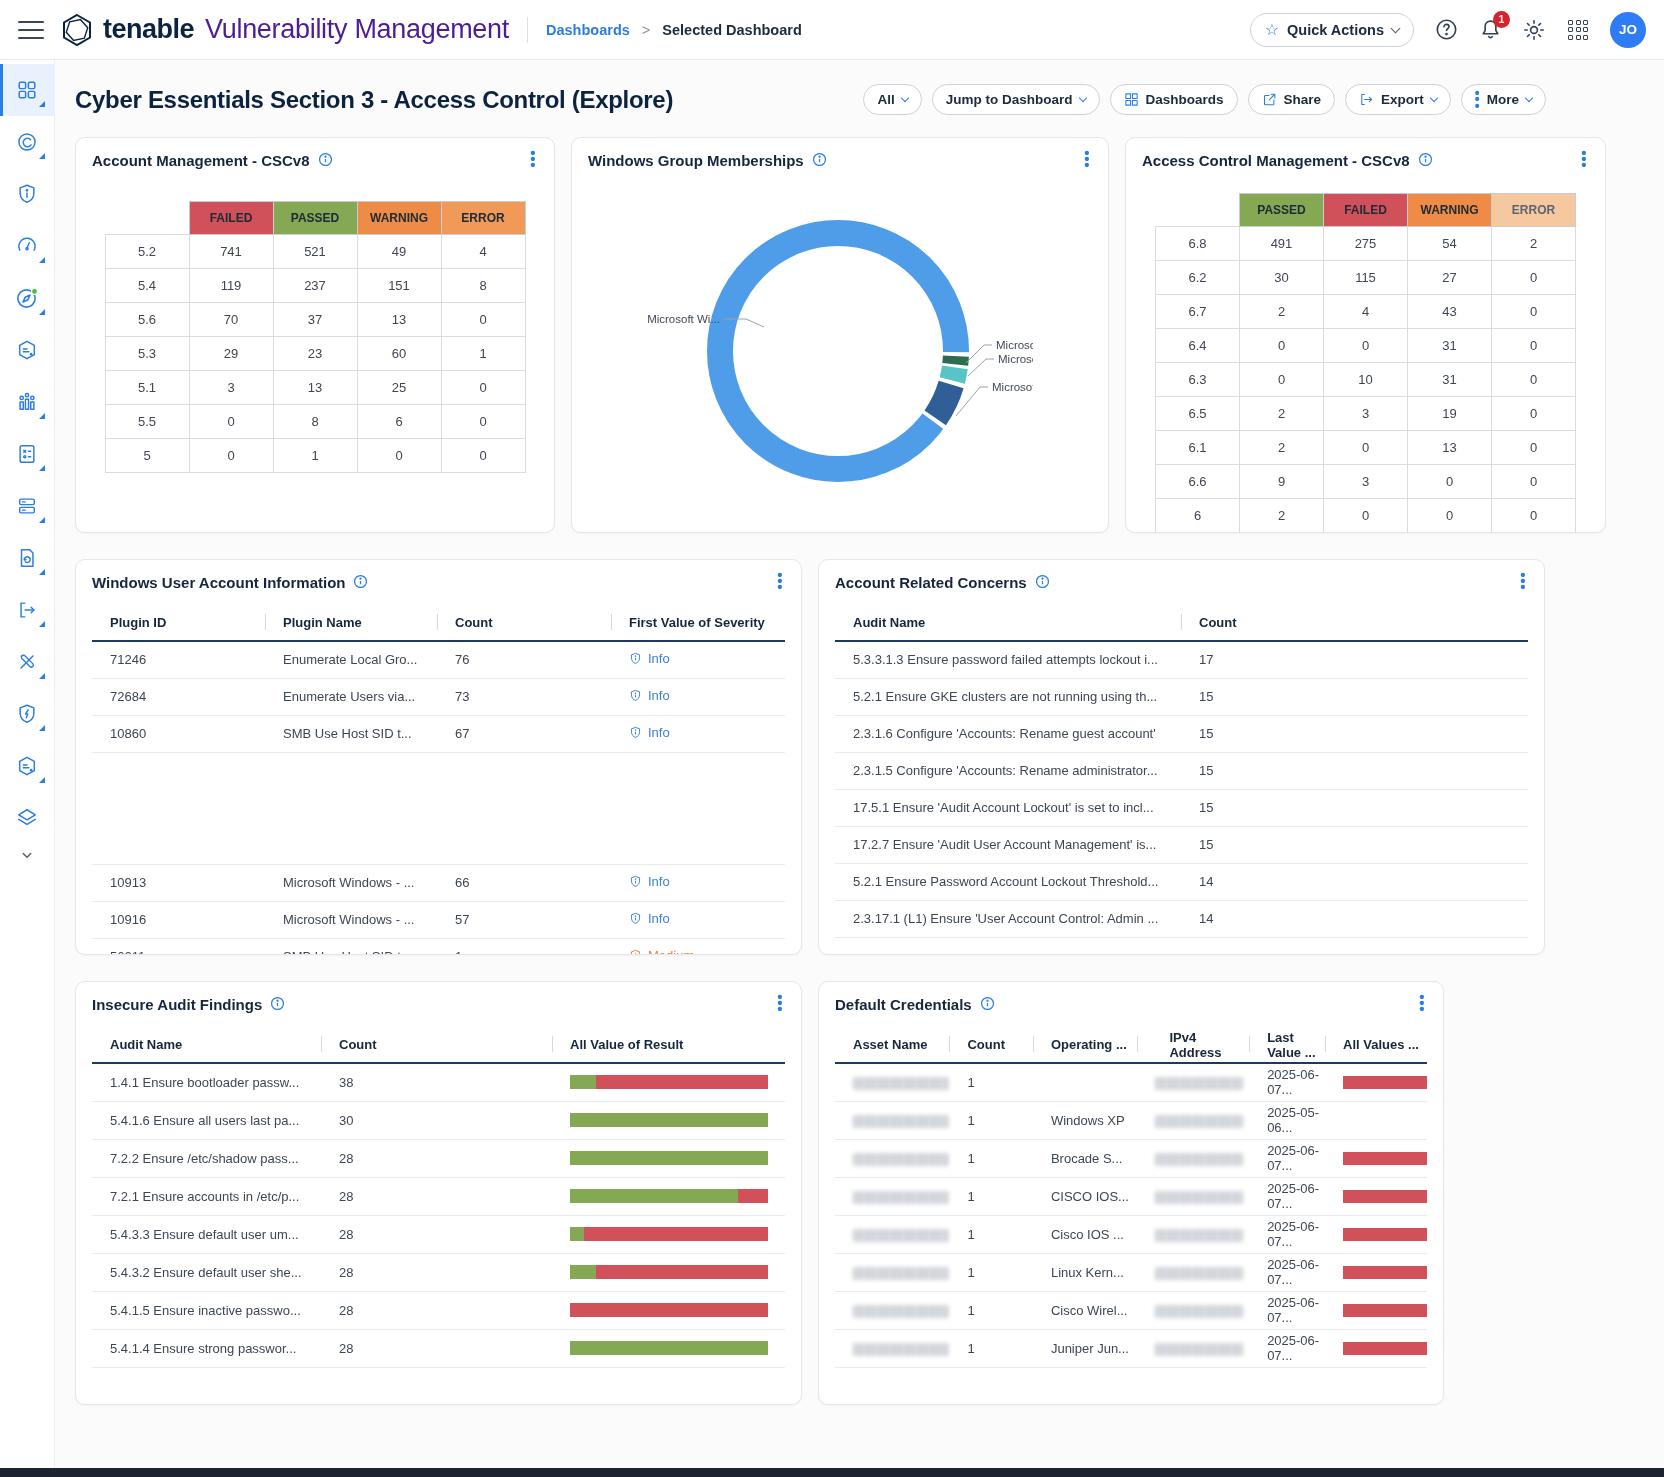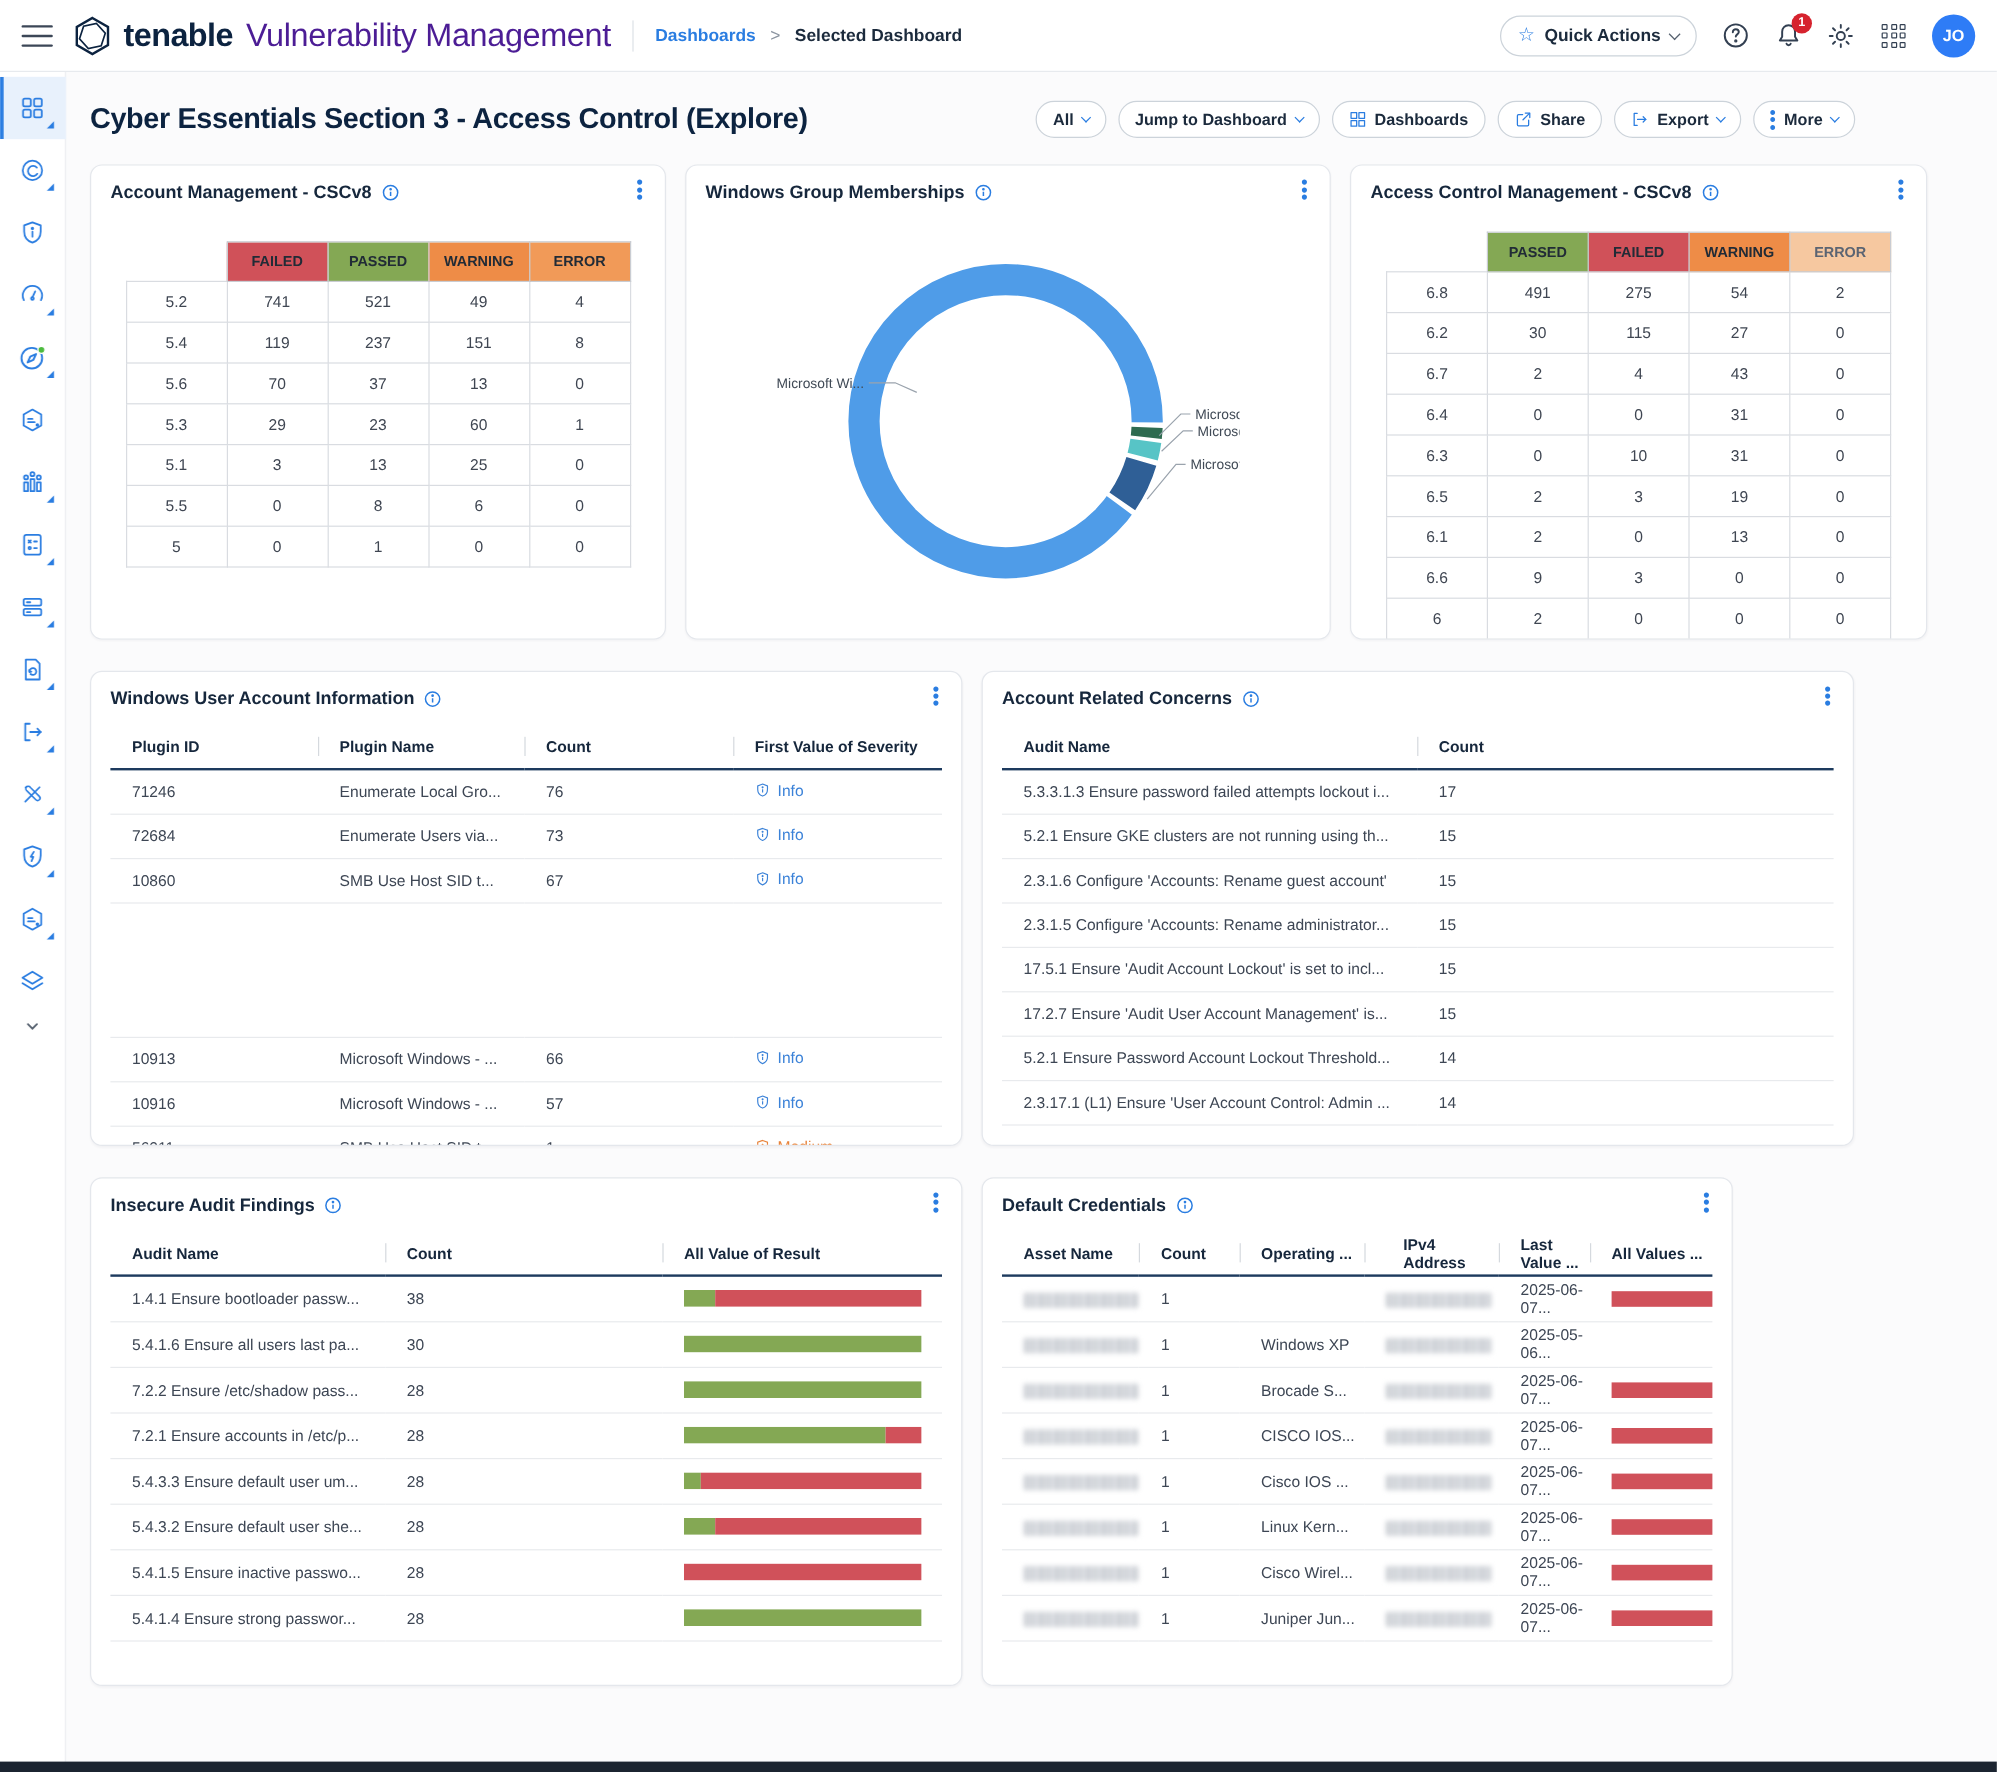--- a/index.html
+++ b/index.html
@@ -51,21 +51,21 @@
   .toolbar { display:flex; gap:10px; }
   .pill { display:flex; align-items:center; gap:7px; height:31px; padding:0 13px; background:#fff;
     border:1px solid #ccd3da; border-radius:16px; cursor:pointer; font-size:13.5px; font-weight:bold; color:#1b2a3c; }
   .pill svg { stroke:#2a7de1; fill:none; stroke-width:1.7; stroke-linecap:round; stroke-linejoin:round; }
   .pill .chev { width:6px; height:6px; border-color:#2a7de1; }
   .pill .kebab-ic { color:#2a7de1; font-weight:bold; letter-spacing:0; font-size:14px; line-height:0.45; }
 
   .grid-row { display:flex; gap:16px; margin-bottom:26px; }
   .card { background:#fff; border:1px solid #e4e7ec; border-radius:10px; box-shadow:0 1px 2px rgba(16,24,40,.04);
     position:relative; overflow:hidden; padding:14px 16px; }
-  .card-h { display:flex; align-items:center; gap:8px; }
+  .card-h { display:flex; align-items:flex-start; gap:8px; }
   .card-title { font-size:15px; font-weight:bold; color:#16273c; }
   .info-ic { color:#2a7de1; cursor:pointer; display:flex; }
   .kebab { position:absolute; top:12px; right:14px; color:#2a7de1; font-size:15px; font-weight:bold;
     line-height:0.4; cursor:pointer; text-align:center; width:14px; }
   .kebab span { display:block; }
 
   
   .mini-wrap { display:flex; justify-content:center; margin-top:32px; }
   table.mini { border-collapse:collapse; font-size:13px; }
   table.mini th.corner { border:none; background:transparent; }

